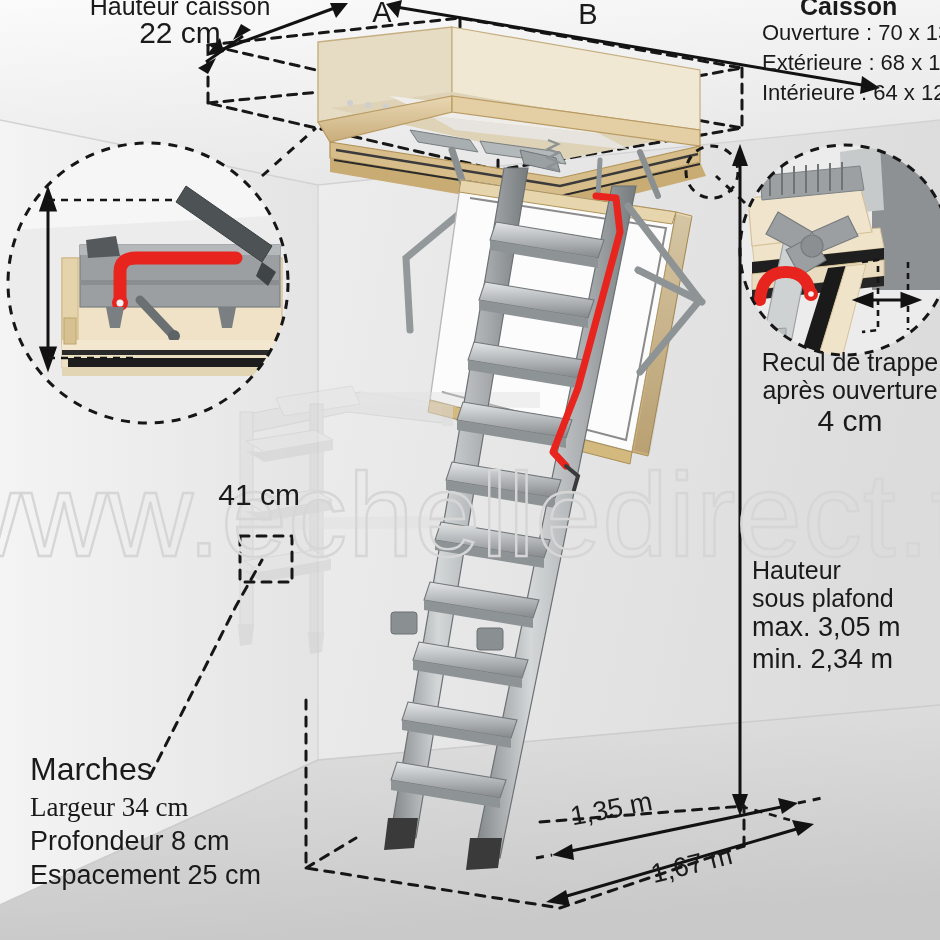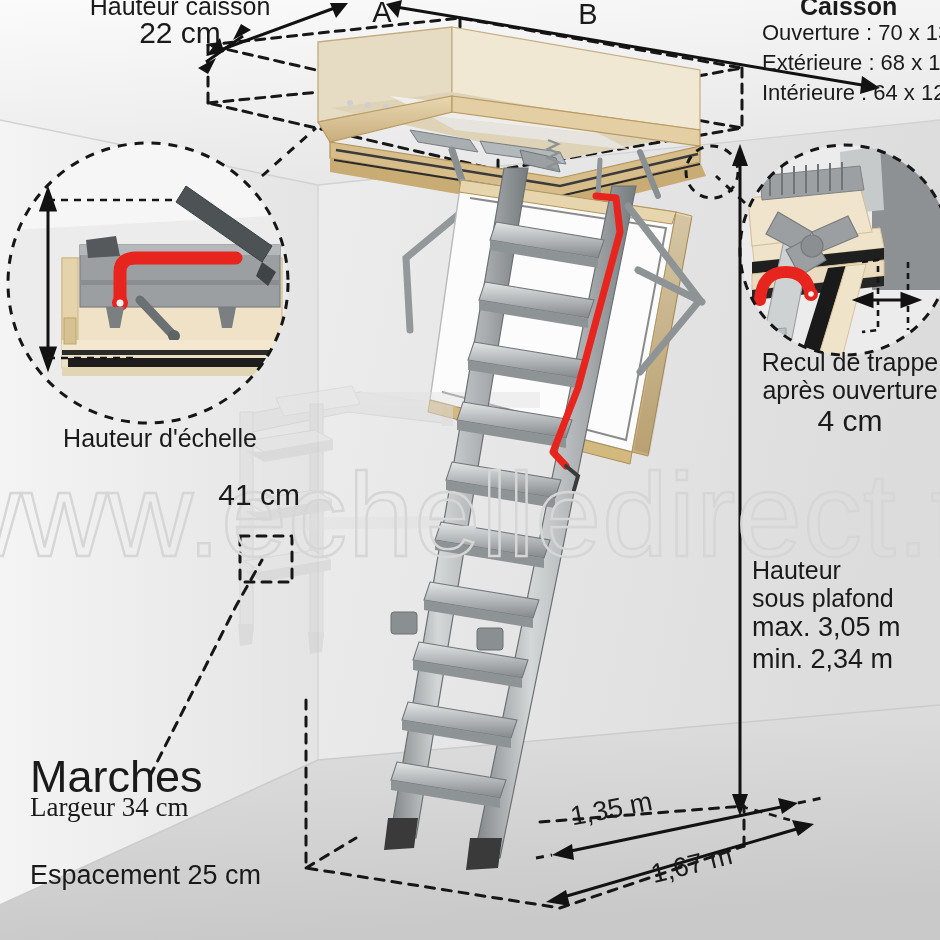--- a/index.html
+++ b/index.html
@@ -424,32 +424,32 @@
   <div class="lbl ctr big" style="left:60px;top:16px;width:240px;">22 cm</div>
 
   <div class="lbl lft med" style="left:800px;top:-8px;width:180px;font-weight:bold;">Caisson</div>
   <div class="lbl lft sm" style="left:762px;top:21px;width:220px;">Ouverture : 70 x 130 cm</div>
   <div class="lbl lft sm" style="left:762px;top:51px;width:220px;">Extérieure : 68 x 128 cm</div>
   <div class="lbl lft sm" style="left:762px;top:81px;width:220px;">Intérieure : 64 x 124 cm</div>
 
   <div class="lbl ctr" style="left:360px;top:-4px;width:44px;font-size:29px;">A</div>
   <div class="lbl ctr" style="left:566px;top:-2px;width:44px;font-size:29px;">B</div>
 
-  <div class="lbl ctr med" style="left:20px;top:424px;width:280px;">Hauteur d'échelle</div>
   <div class="lbl ctr big" style="left:20px;top:478px;width:280px;text-align:right;">41 cm</div>
 
   <div class="lbl ctr med" style="left:750px;top:348px;width:200px;">Recul de trappe</div>
   <div class="lbl ctr med" style="left:750px;top:376px;width:200px;">après ouverture</div>
   <div class="lbl ctr big" style="left:750px;top:404px;width:200px;">4 cm</div>
 
   <div class="lbl lft med" style="left:752px;top:556px;width:200px;">Hauteur</div>
   <div class="lbl lft med" style="left:752px;top:584px;width:210px;">sous plafond</div>
   <div class="lbl lft" style="left:752px;top:612px;width:210px;font-size:27px;">max. 3,05 m</div>
   <div class="lbl lft" style="left:752px;top:644px;width:210px;font-size:27px;">min. 2,34 m</div>
 
-  <div class="lbl lft" style="left:30px;top:752px;width:300px;font-size:45px;">Marches</div>
+  <div class="lbl lft" style="left:30px;top:752px;width:300px;font-size:32px;">Marches</div>
   <div class="lbl lft" style="left:30px;top:792px;width:320px;font-size:27px;font-family:Liberation Serif, serif;">Largeur 34 cm</div>
+  <div class="lbl lft" style="left:30px;top:826px;width:320px;font-size:27px;">Profondeur 8 cm</div>
   <div class="lbl lft" style="left:30px;top:860px;width:340px;font-size:27px;">Espacement 25 cm</div>
 
   <div class="lbl" style="left:568px;top:802px;font-size:27px;transform:rotate(-11deg);transform-origin:left top;">1,35 m</div>
   <div class="lbl" style="left:648px;top:860px;font-size:27px;transform:rotate(-14deg);transform-origin:left top;">1,67 m</div>
 
 </div>
 
 </body></html>

